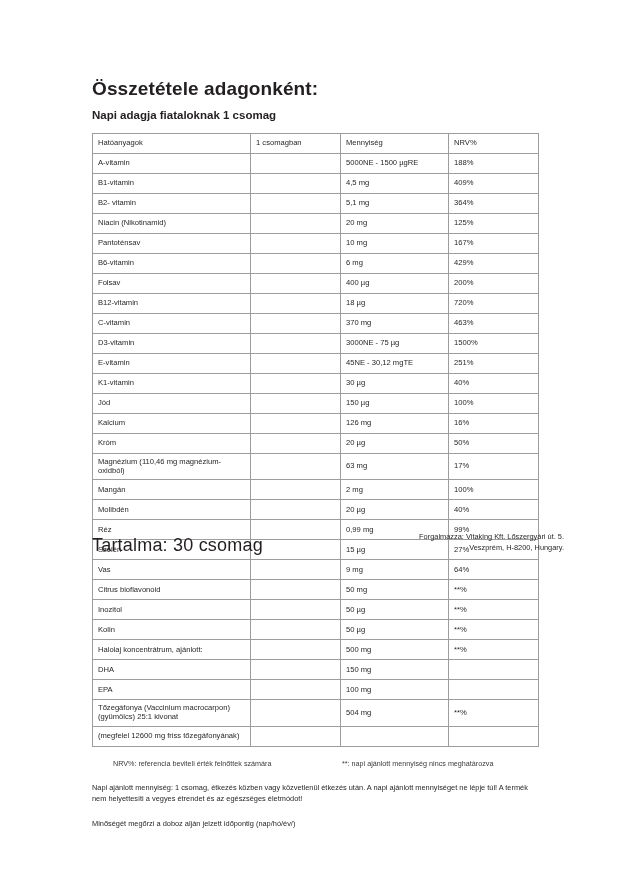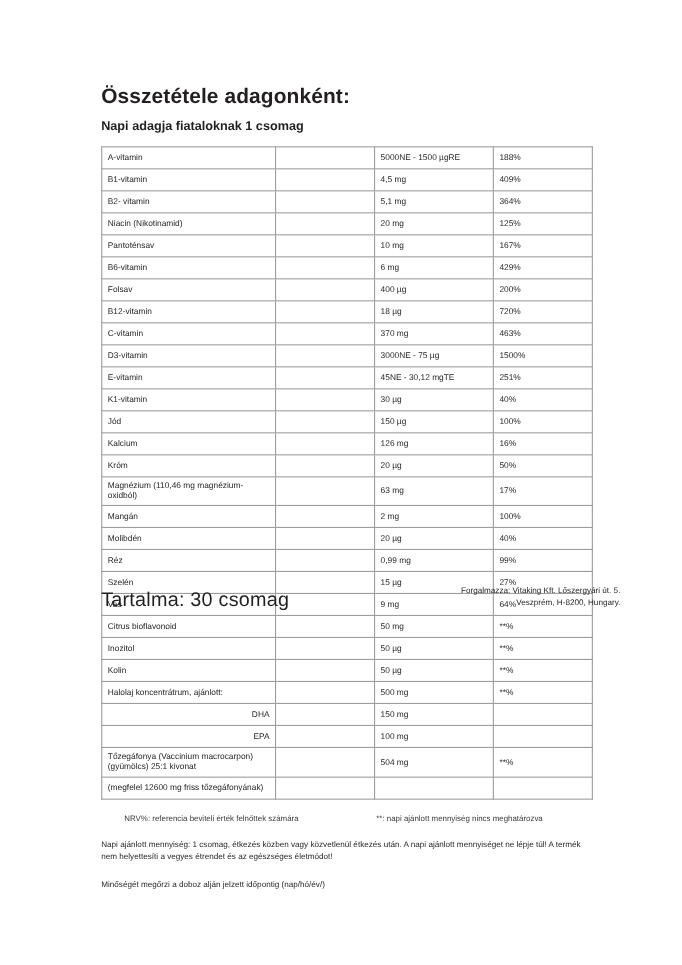--- a/index.html
+++ b/index.html
@@ -47,21 +47,20 @@
     line-height: 1.15;
     height: 11px;
     color: #231f20;
   }
   col.c1 { width: 158px; }
   col.c2 { width: 90px; }
   col.c3 { width: 108px; }
   col.c4 { width: 90px; }
   td.indent {
     padding-left: 52px;
-    text-align: right;
   }
   td.tall {
     height: 26px;
   }
   .footnotes {
     margin-top: 12px;
     font-size: 7.2px;
     color: #3b3b3b;
     position: relative;
     width: 446px;
@@ -116,20 +115,26 @@
   <h2 class="subtitle">Napi adagja fiataloknak 1 csomag</h2>
 
   <table class="nutri">
     <colgroup>
       <col class="c1">
         <col class="c2">
         <col class="c3">
         <col class="c4">
     </colgroup>
     <tbody id="table-body">
+      <tr>
+        <td>Hatóanyagok</td>
+        <td>1 csomagban</td>
+        <td>Mennyiség</td>
+        <td>NRV%</td>
+      </tr>
     <tr>
           <td>A-vitamin</td>
           <td></td>
           <td>5000NE - 1500 µgRE</td>
           <td>188%</td>
         </tr>
         <tr>
           <td>B1-vitamin</td>
           <td></td>
           <td>4,5 mg</td>

